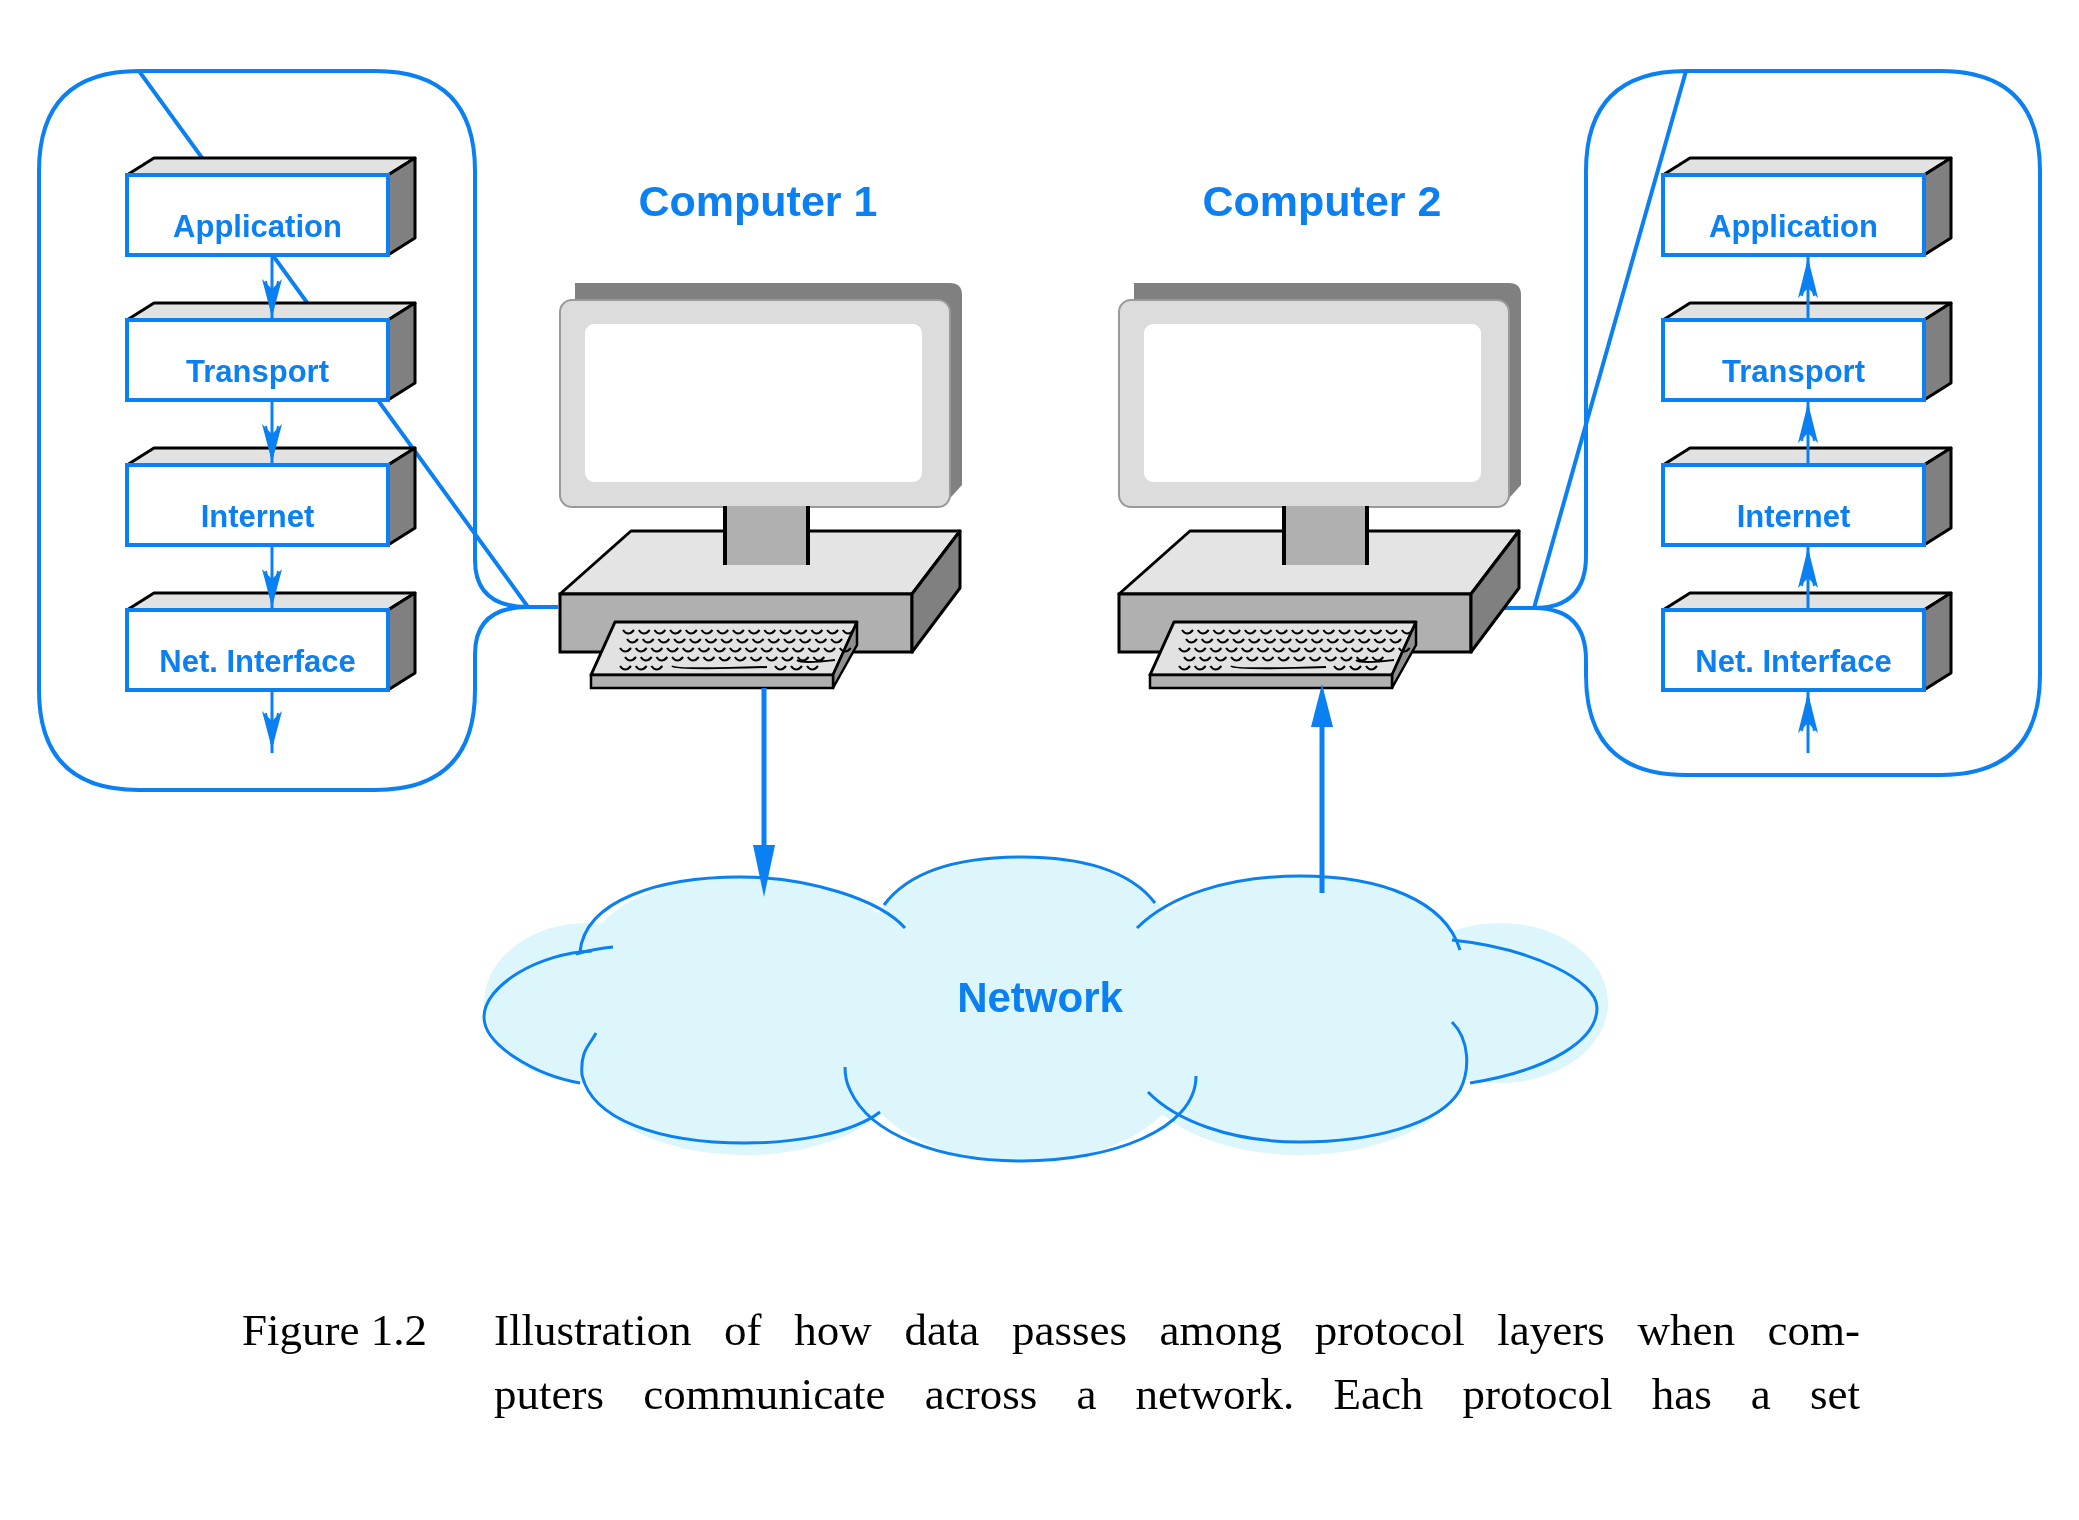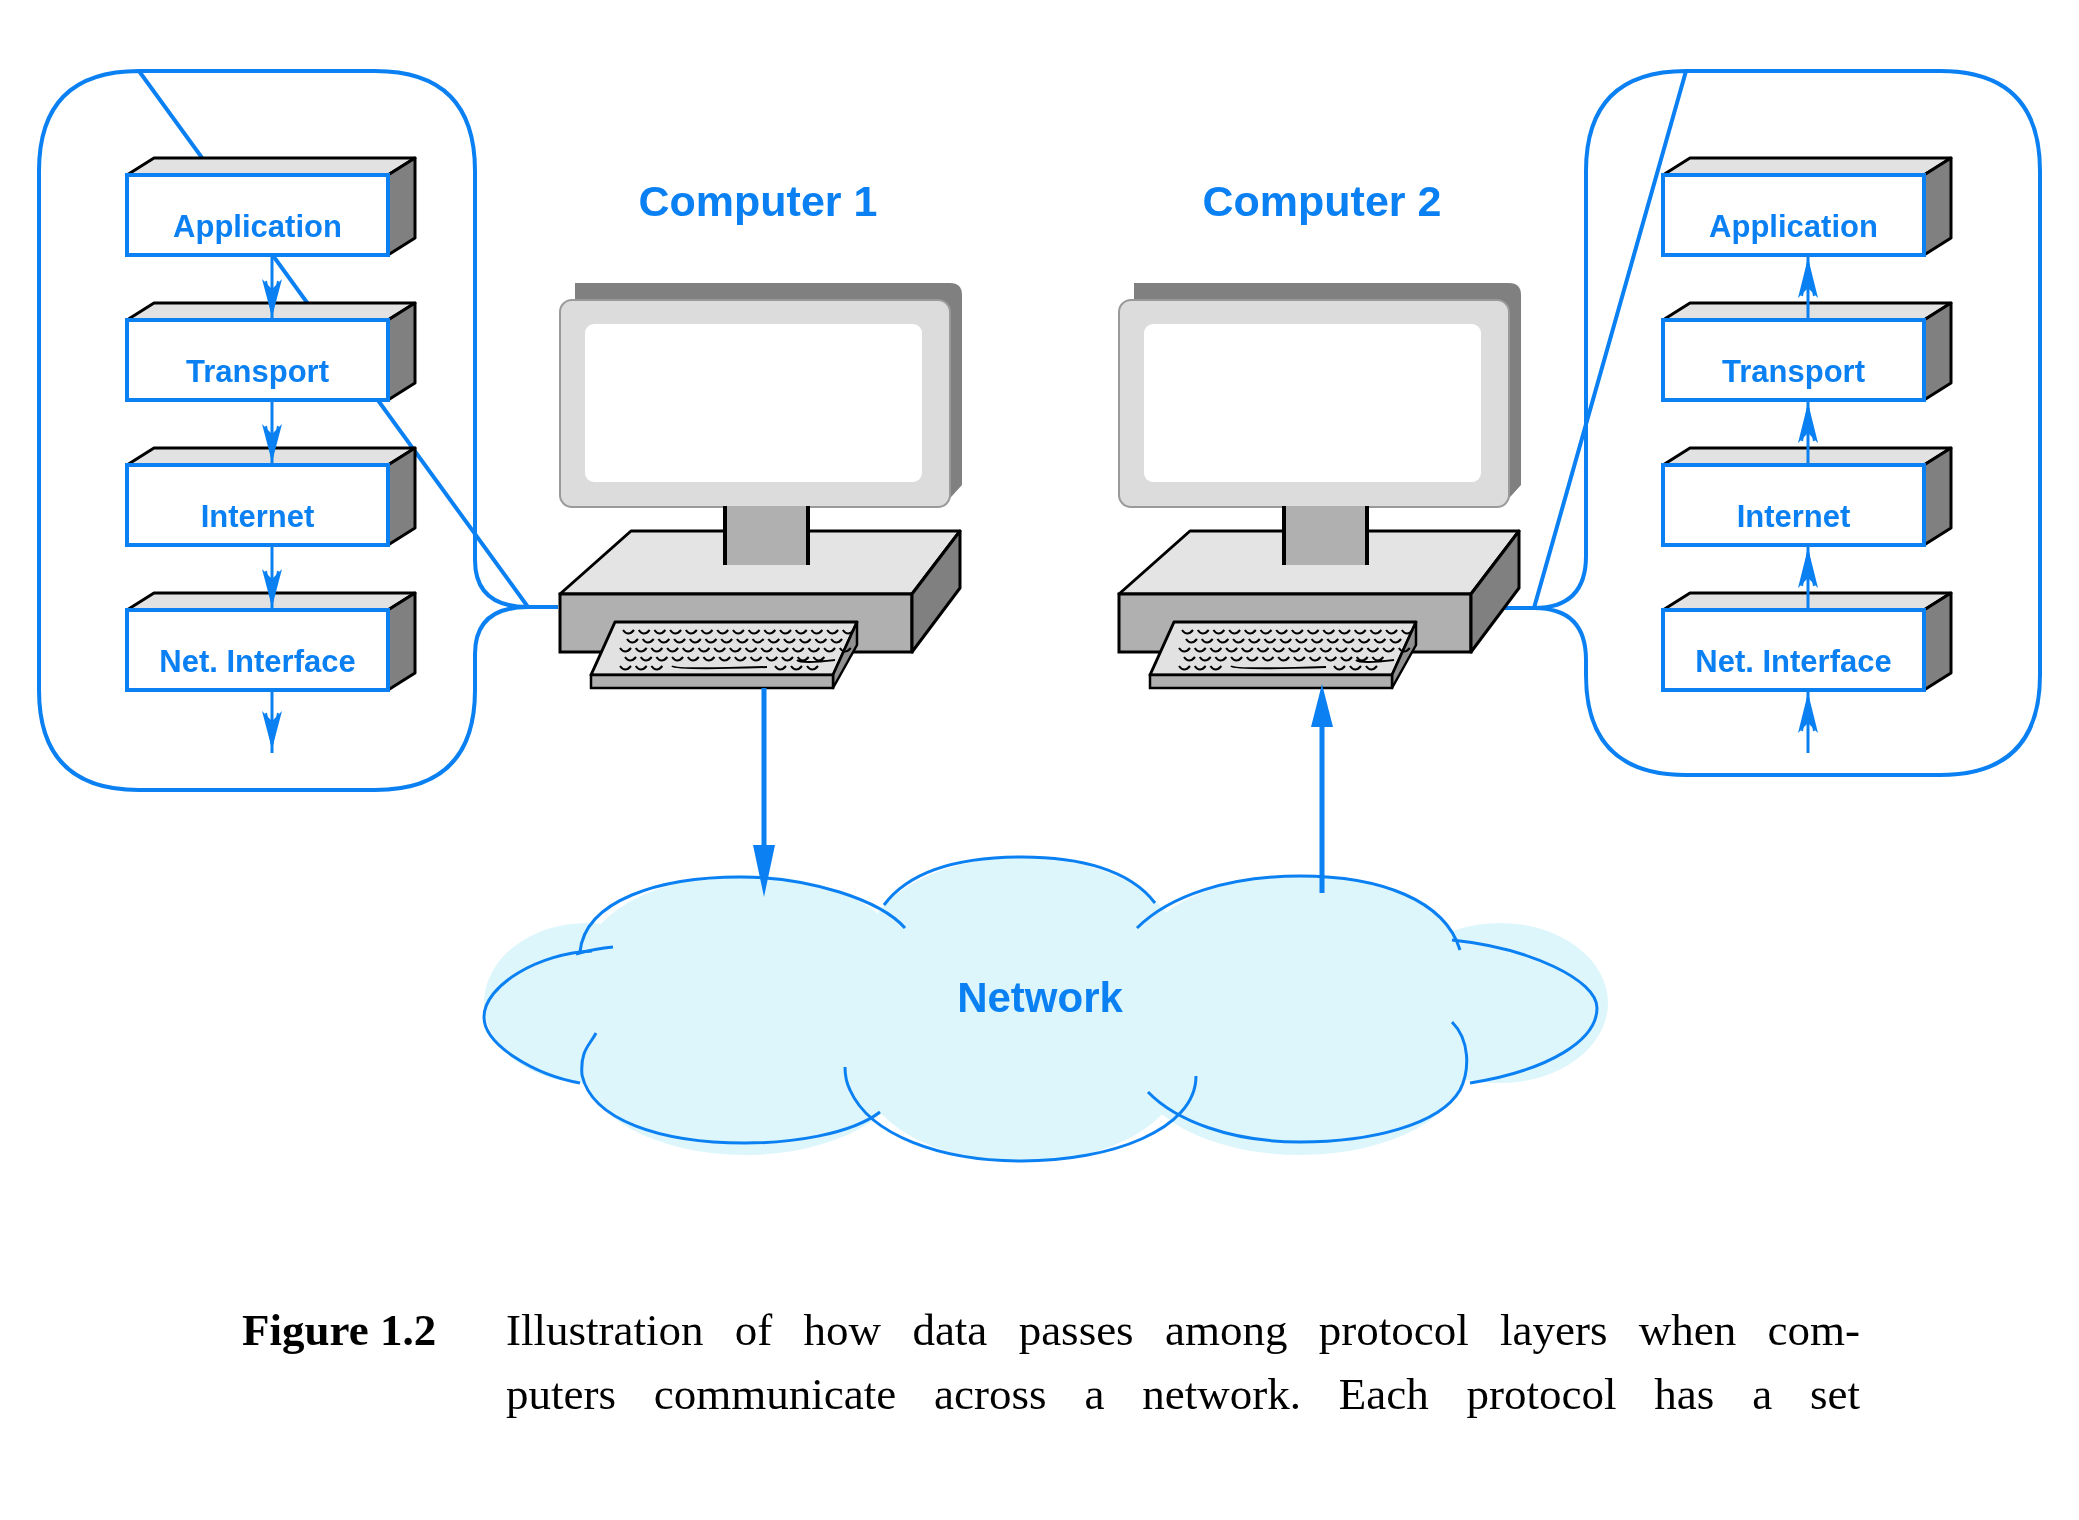--- a/index.html
+++ b/index.html
@@ -6,23 +6,23 @@
   body { width: 2079px; height: 1520px; position: relative; overflow: hidden; }
   #diagram { position: absolute; left: 0; top: 0; }
   .blue-text { font-family: "Liberation Sans", sans-serif; font-weight: bold; fill: #0a80f2; }
   .layer-text { font-size: 31px; }
   .comp-text { font-size: 43px; }
   .net-text { font-size: 42px; }
   .caption {
     position: absolute; left: 242px; top: 1298px; width: 1618px;
     font-family: "Liberation Serif", serif; font-size: 45px; line-height: 64px; color: #000;
   }
-  .caption .fig-label { position: absolute; left: 0; top: 0; font-weight: bold; }
+  .caption .fig-label { position: absolute; left: 0; top: 0; font-weight: normal; }
   .caption .fig-text { position: absolute; left: 252px; top: 0; width: 1366px; text-align: justify; }
-  .caption .line { display: block; text-align: justify; text-align-last: justify; white-space: nowrap; margin-left: 12px; }
+  .caption .line { display: block; text-align: justify; text-align-last: justify; white-space: nowrap; }
   .caption .line.last { text-align-last: left; }
 </style>
 </head>
 <body>
 
 <svg id="diagram" width="2079" height="1520" viewBox="0 0 2079 1520">
   <defs>
     <marker id="arrowHead" viewBox="0 0 10 20" refX="5" refY="20" markerWidth="10" markerHeight="20" orient="auto-start-reverse" markerUnits="userSpaceOnUse">
       <path d="M0,0 L5,20 L10,0 L5,6 Z" fill="#0a80f2"></path>
     </marker>

